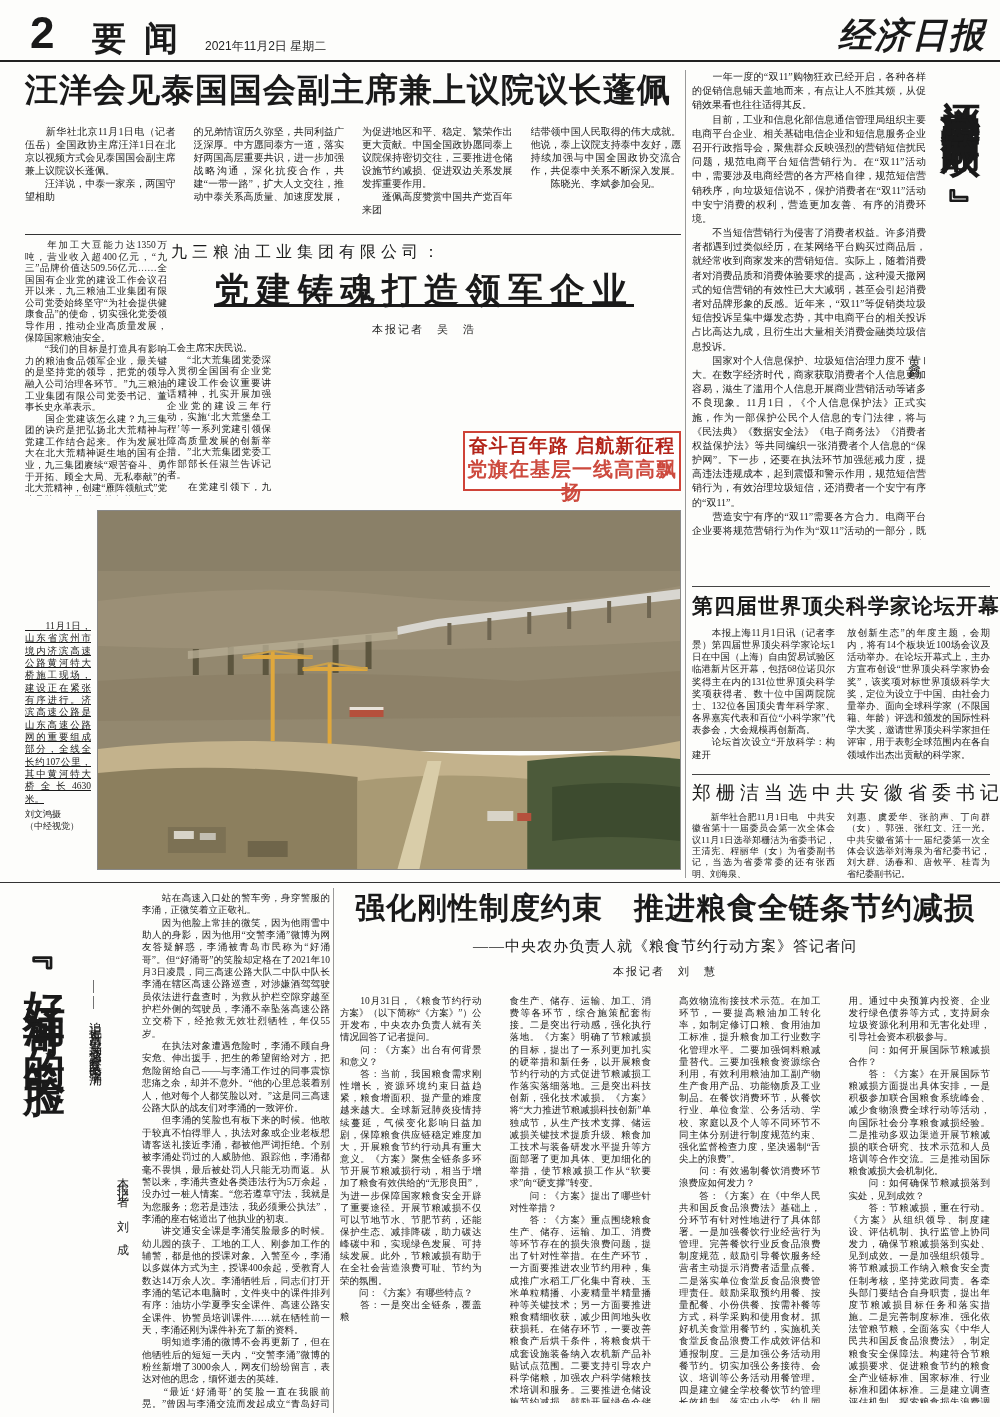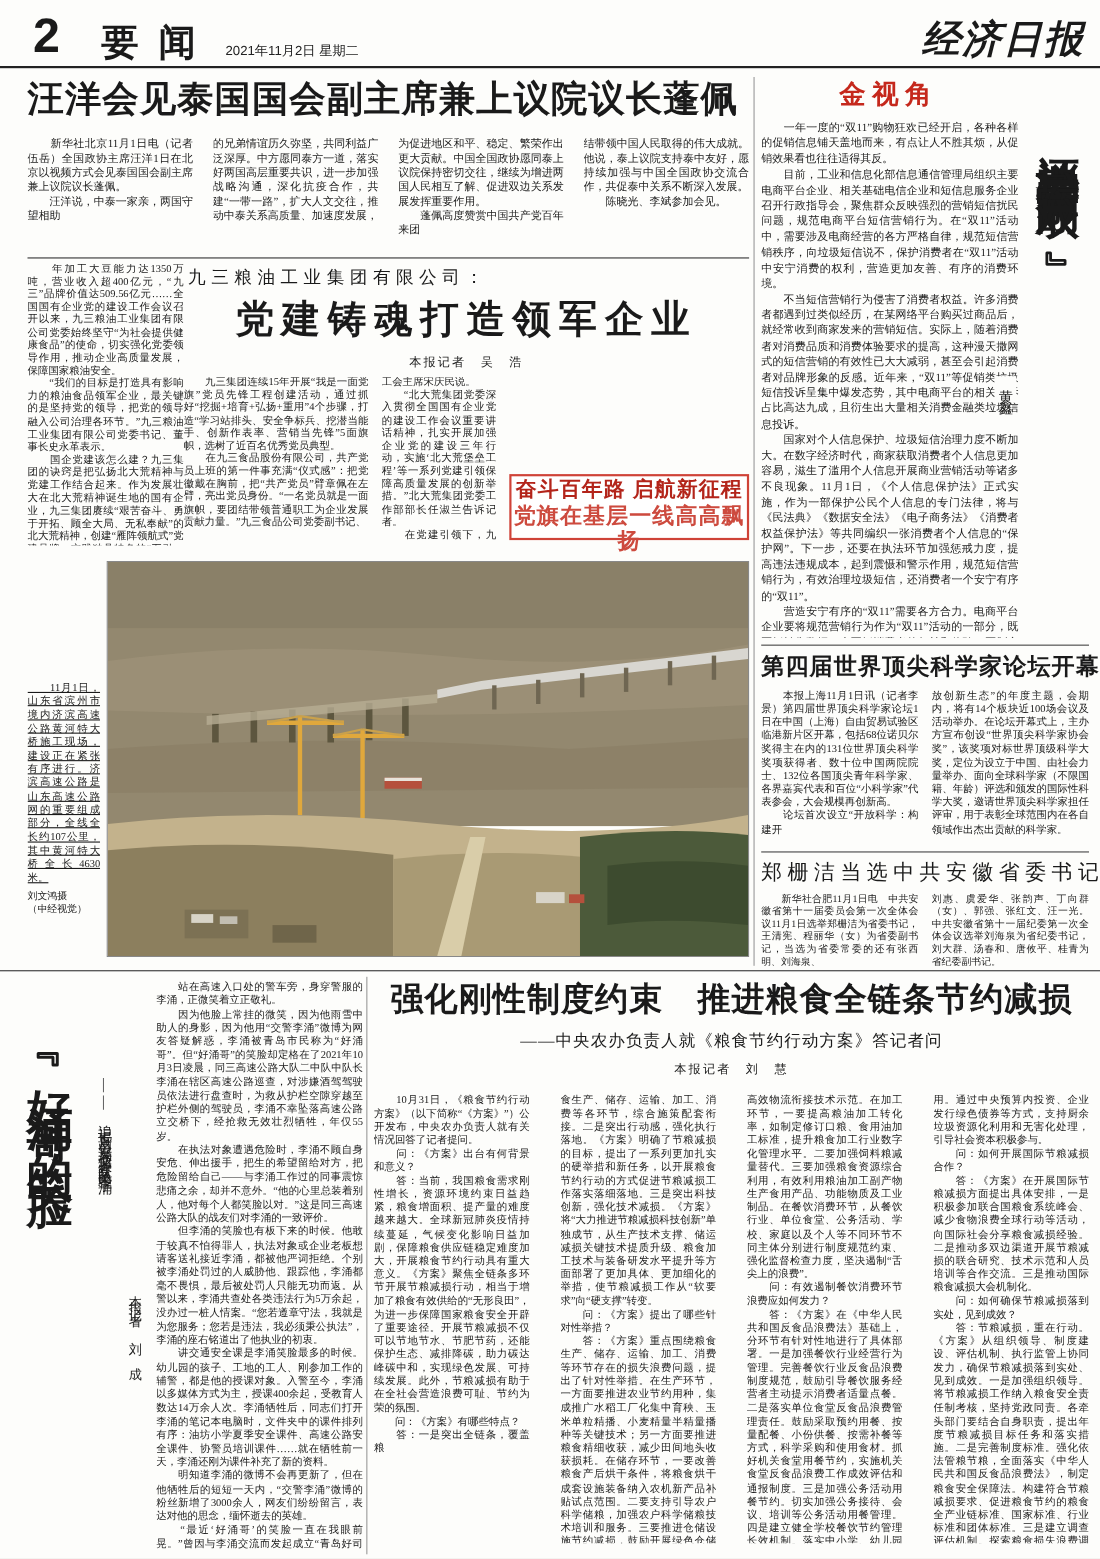--- a/index.html
+++ b/index.html
@@ -27,21 +27,21 @@
                 letter-spacing:1px;white-space:nowrap;}
   .topstory .cols{display:flex;gap:18px;margin-top:12px;height:104px;}
   .topstory .col{flex:1;font-size:10px;line-height:1.3;}
 
   
   .party{position:absolute;left:25px;top:240px;width:656px;height:636px;}
   .party .row1{display:flex;height:256px;}
   .party .c1{width:142px;font-size:9.5px;line-height:1.22;}
   .party .rblock{position:relative;flex:1;}
   .party .kicker{font-size:16px;letter-spacing:5px;margin:2px 0 4px 4px;}
-  .party .hl2{text-align:center;font-size:35px;font-weight:900;letter-spacing:7px;}
+  .party .hl2{text-align:center;font-size:35px;font-weight:900;letter-spacing:7px;text-decoration:underline;}
   .party .byl{text-align:center;font-size:11px;margin:8px 0 6px;letter-spacing:2px;}
   .party .row1cols{display:flex;gap:12px;height:148px;position:relative;}
   .party .c2{width:168px;font-size:9.5px;line-height:1.22;}
   .party .c3{width:104px;font-size:9.5px;line-height:1.22;}
   .party .c4{flex:1;font-size:9.5px;line-height:1.22;}
   .banner{position:absolute;right:0;bottom:0;width:218px;height:60px;background:#fff;
           border:2px solid #cf4338;text-align:center;padding-top:2px;box-sizing:border-box;}
   .banner .b1{font-size:19px;font-weight:900;color:#b3241a;
               font-family:"Liberation Sans",sans-serif;letter-spacing:1px;line-height:1.2;}
   .banner .b2{font-size:20px;font-weight:700;color:#cd4a3e;letter-spacing:1px;line-height:1.15;}
@@ -103,40 +103,38 @@
     <div class="masthead">经济日报</div>
   </div>
   <div class="rule-h" style="left:0;top:60px;width:1000px;"></div>
 
   <div class="topstory">
     <div class="hl">汪洋会见泰国国会副主席兼上议院议长蓬佩</div>
     <div class="cols">
       <div class="col flow">　　新华社北京11月1日电（记者伍岳）全国政协主席汪洋1日在北京以视频方式会见泰国国会副主席兼上议院议长蓬佩。
 　　汪洋说，中泰一家亲，两国守望相助</div>
       <div class="col flow">的兄弟情谊历久弥坚，共同利益广泛深厚。中方愿同泰方一道，落实好两国高层重要共识，进一步加强战略沟通，深化抗疫合作，共建“一带一路”，扩大人文交往，推动中泰关系高质量、加速度发展，</div>
-      <div class="col flow">为促进地区和平、稳定、繁荣作出更大贡献。中国全国政协愿同泰上议院保持密切交往，继续为增进两国人民相互了解、促进双边关系发展发挥重要作用。
+      <div class="col flow">为促进地区和平、稳定、繁荣作出更大贡献。中国全国政协愿同泰上议院保持密切交往，三要推进仓储设施节约减损、促进双边关系发展发挥重要作用。
 　　蓬佩高度赞赏中国共产党百年来团</div>
       <div class="col flow">结带领中国人民取得的伟大成就。他说，泰上议院支持泰中友好，愿持续加强与中国全国政协交流合作，共促泰中关系不断深入发展。
 　　陈晓光、李斌参加会见。</div>
     </div>
   </div>
   <div class="rule-h-thin" style="left:25px;top:234px;width:656px;background:#333;"></div>
 
   <div class="party">
     <div class="row1">
       <div class="c1 flow">　　年加工大豆能力达1350万吨，营业收入超400亿元，“九三”品牌价值达509.56亿元……全国国有企业党的建设工作会议召开以来，九三粮油工业集团有限公司党委始终坚守“为社会提供健康食品”的使命，切实强化党委领导作用，推动企业高质量发展，保障国家粮油安全。
 　　“我们的目标是打造具有影响力的粮油食品领军企业，最关键的是坚持党的领导，把党的领导融入公司治理各环节。”九三粮油工业集团有限公司党委书记、董事长史永革表示。
 　　国企党建该怎么建？九三集团的诀窍是把弘扬北大荒精神与党建工作结合起来。作为发展壮大在北大荒精神诞生地的国有企业，九三集团赓续“艰苦奋斗、勇于开拓、顾全大局、无私奉献”的北大荒精神，创建“雁阵领航式”党建品牌，实践独具特色的“五引、五度、五力”工作法，推动党建工作与生产经营有机融合。</div>
       <div class="rblock">
         <div class="kicker">九三粮油工业集团有限公司：</div>
         <div class="hl2">党建铸魂打造领军企业</div>
         <div class="byl">本报记者　吴　浩</div>
         <div class="row1cols">
-          <div class="c2 flow">　　九三集团连续15年开展“我是一面党旗”党员先锋工程创建活动，通过抓好“挖掘+培育+弘扬+重用”4个步骤，打造“学习站排头、安全争标兵、挖潜当能手、创新作表率、营销当先锋”5面旗帜，选树了近百名优秀党员典型。
-　　在九三食品股份有限公司，共产党员上班的第一件事充满“仪式感”：把党徽戴在胸前，把“共产党员”臂章佩在左臂，亮出党员身份。“一名党员就是一面旗帜，要团结带领普通职工为企业发展贡献力量。”九三食品公司党委副书记、</div>
           <div class="c3 flow">工会主席宋庆民说。
 　　“北大荒集团党委深入贯彻全国国有企业党的建设工作会议重要讲话精神，扎实开展加强企业党的建设三年行动，实施‘北大荒堡垒工程’等一系列党建引领保障高质量发展的创新举措。”北大荒集团党委工作部部长任淑兰告诉记者。
 　　在党建引领下，九三集团着力构建“三大实业”和“三大服务”互为支撑的“3+3”业务格局，把“九三”品牌打造成为非转基</div>
           <div class="banner">
             <div class="b1">奋斗百年路 启航新征程</div>
             <div class="b2">党旗在基层一线高高飘扬</div>
           </div>
         </div>
       </div>
     </div>
@@ -205,21 +203,20 @@
           <rect x="390" y="300" width="26" height="10" fill="#d8d4c8"></rect>
           <rect x="420" y="302" width="14" height="8" fill="#b5503c"></rect>
         </svg>
       </div>
     </div>
   </div>
 
   <div class="rule-v" style="left:685px;top:70px;height:808px;"></div>
 
   <div class="golden">
-    <div class="gtitle">金视角</div>
     <div class="vhl">还消费者安宁有序的『双11』</div>
     <div class="gbody flow">　　一年一度的“双11”购物狂欢已经开启，各种各样的促销信息铺天盖地而来，有点让人不胜其烦，从促销效果看也往往适得其反。
 　　目前，工业和信息化部信息通信管理局组织主要电商平台企业、相关基础电信企业和短信息服务企业召开行政指导会，聚焦群众反映强烈的营销短信扰民问题，规范电商平台短信营销行为。在“双11”活动中，需要涉及电商经营的各方严格自律，规范短信营销秩序，向垃圾短信说不，保护消费者在“双11”活动中安宁消费的权利，营造更加友善、有序的消费环境。
 　　不当短信营销行为侵害了消费者权益。许多消费者都遇到过类似经历，在某网络平台购买过商品后，就经常收到商家发来的营销短信。实际上，随着消费者对消费品质和消费体验要求的提高，这种漫天撒网式的短信营销的有效性已大大减弱，甚至会引起消费者对品牌形象的反感。近年来，“双11”等促销类垃圾短信投诉呈集中爆发态势，其中电商平台的相关投诉占比高达九成，且衍生出大量相关消费金融类垃圾信息投诉。
 　　国家对个人信息保护、垃圾短信治理力度不断加大。在数字经济时代，商家获取消费者个人信息更加容易，滋生了滥用个人信息开展商业营销活动等诸多不良现象。11月1日，《个人信息保护法》正式实施，作为一部保护公民个人信息的专门法律，将与《民法典》《数据安全法》《电子商务法》《消费者权益保护法》等共同编织一张消费者个人信息的“保护网”。下一步，还要在执法环节加强惩戒力度，提高违法违规成本，起到震慑和警示作用，规范短信营销行为，有效治理垃圾短信，还消费者一个安宁有序的“双11”。
 　　营造安宁有序的“双11”需要各方合力。电商平台企业要将规范营销行为作为“双11”活动的一部分，既要抓销售数据，也要抓消费者的权益和体验。要制定营销须知和规则，全面展开自查，纠正产品和服务的短信营销行为，未经消费者同意或请求不得擅自发送营销短信，切实履行管理责任。网上商家要规范自律，在合法合规的前提下，多在提升消费体验、满足多样化消费需求等方面下功夫。相关基础电信企业和短信息服务企业要完善管理制度和技术手段，加强短信端口接入管理和规范，推动常态化治理。要健全便利的举报机制，相关举报平台应加强受理、线索转办及监测分析。同时，也需要消费者提高参与度，对不当营销行为不能一味容忍，鼓励通过正当举报行为，促进平台和商家自律。</div>
     <div class="gbyl">黄鑫</div>
   </div>
   <div class="rule-h-thin" style="left:692px;top:586px;width:298px;background:#444;"></div>
 

